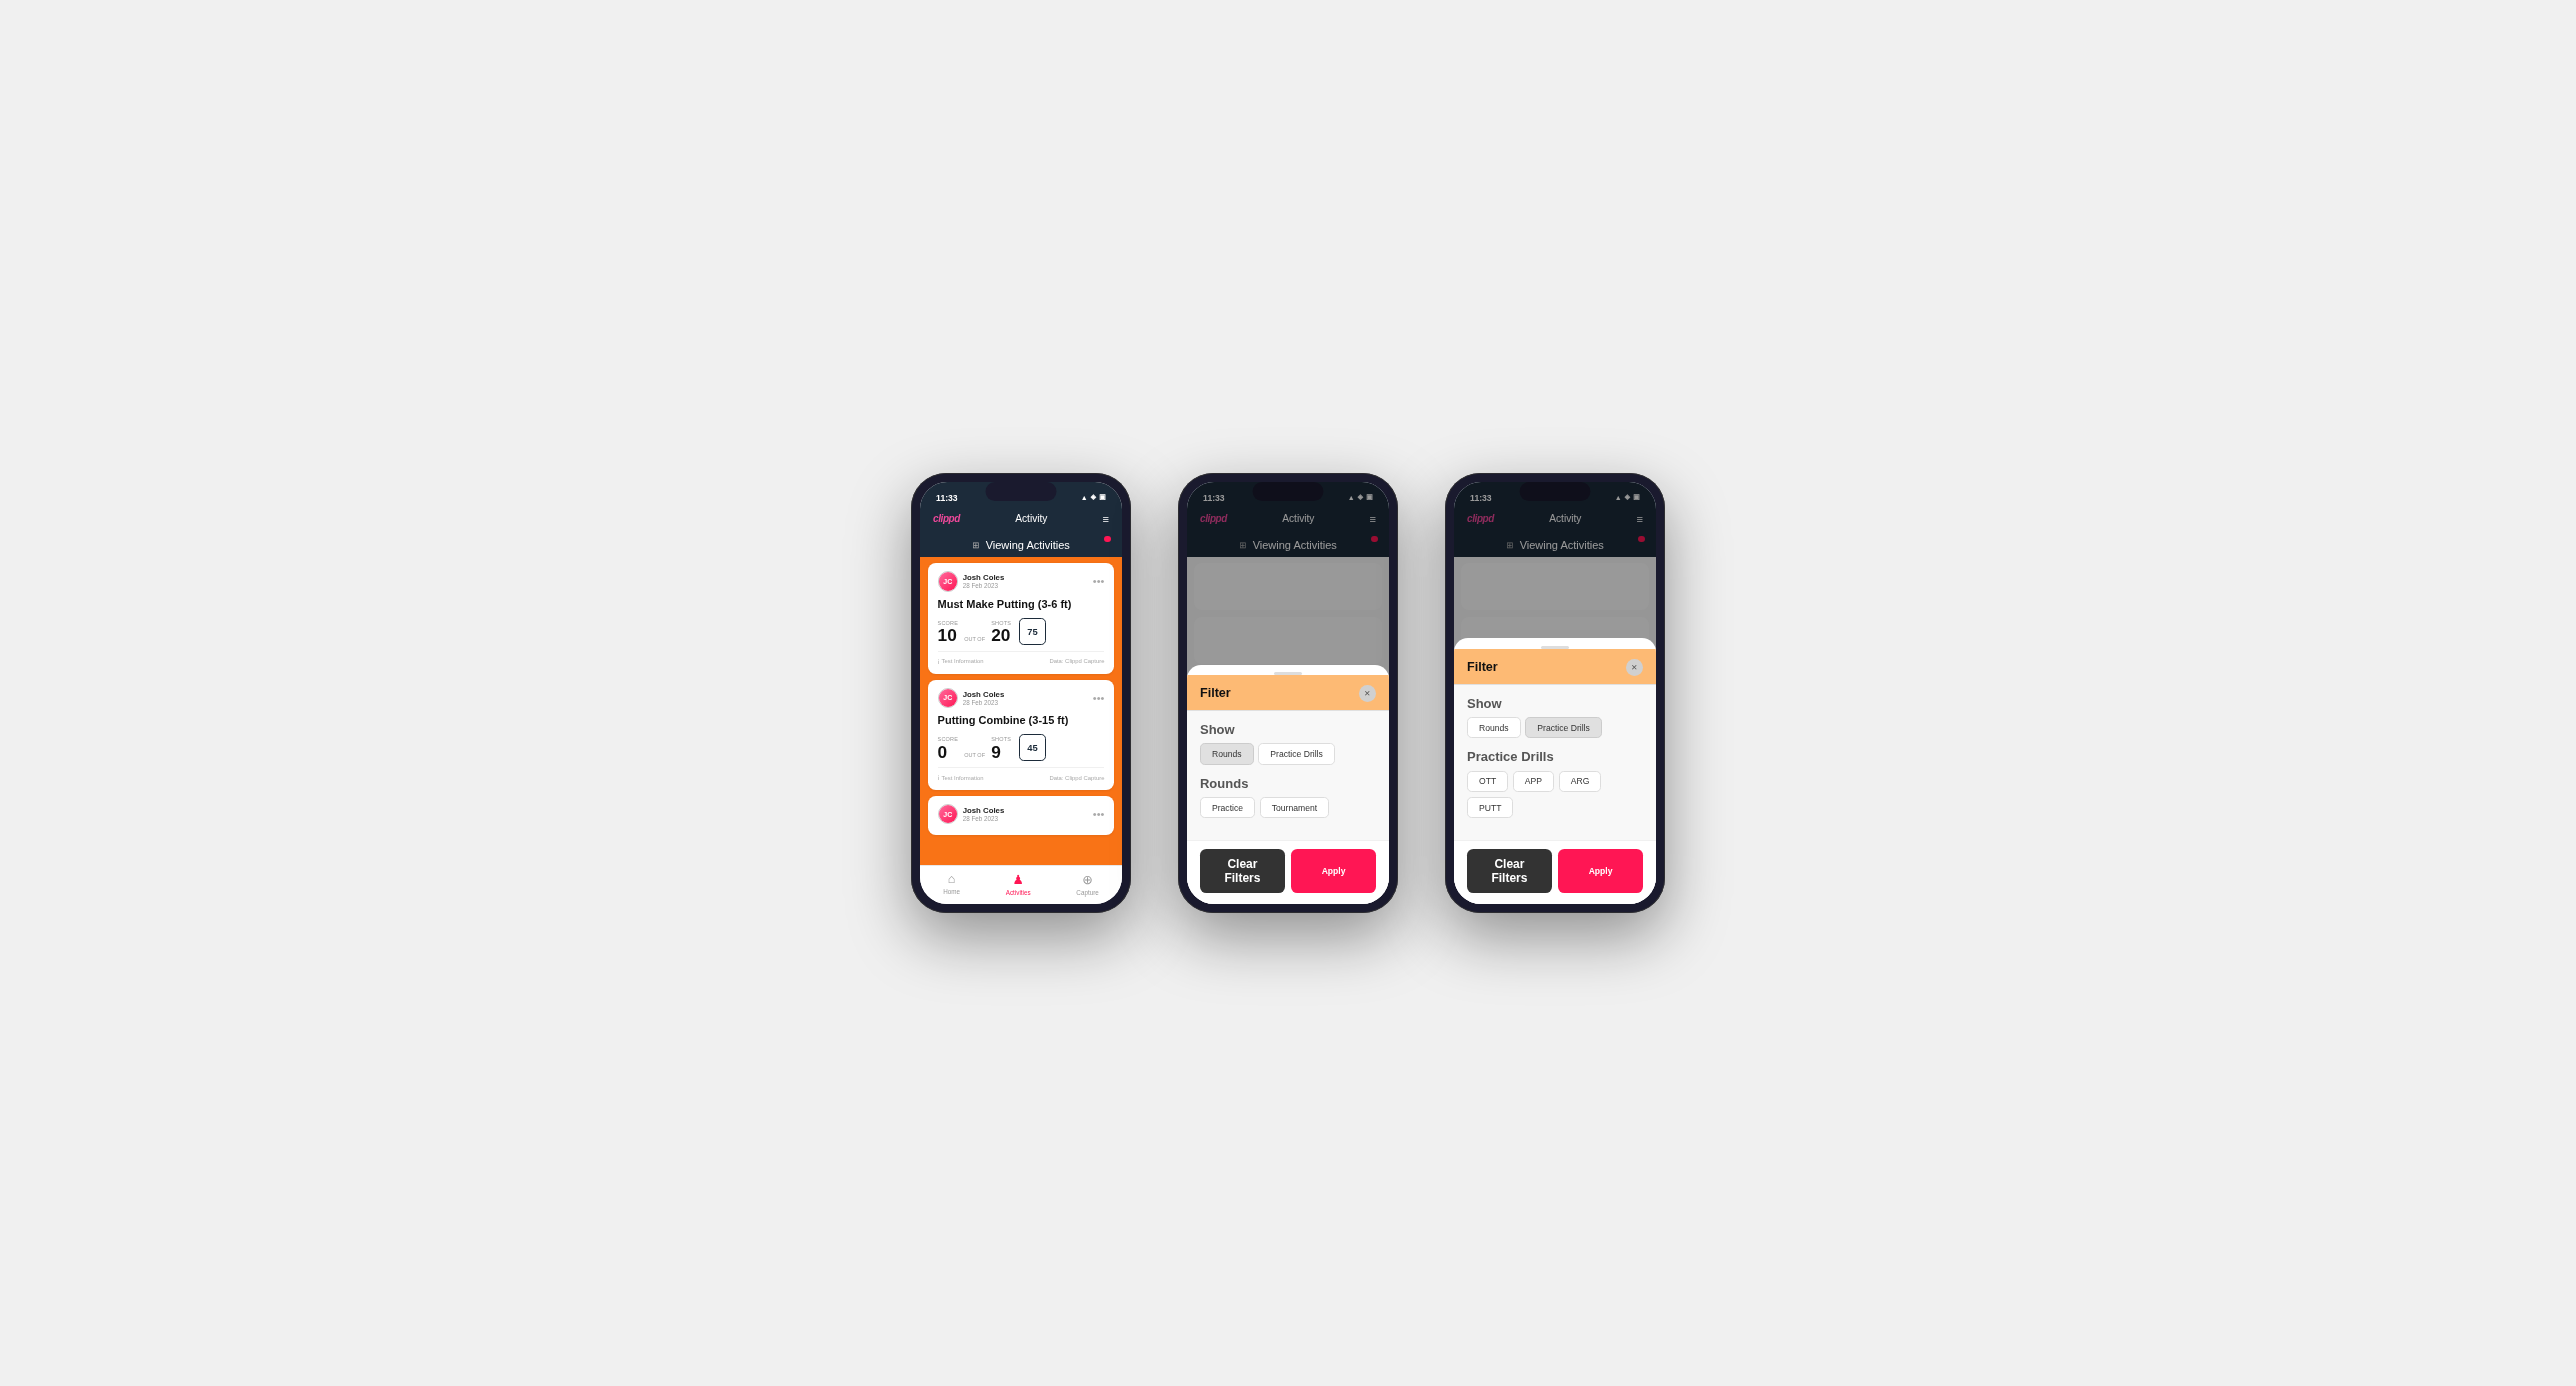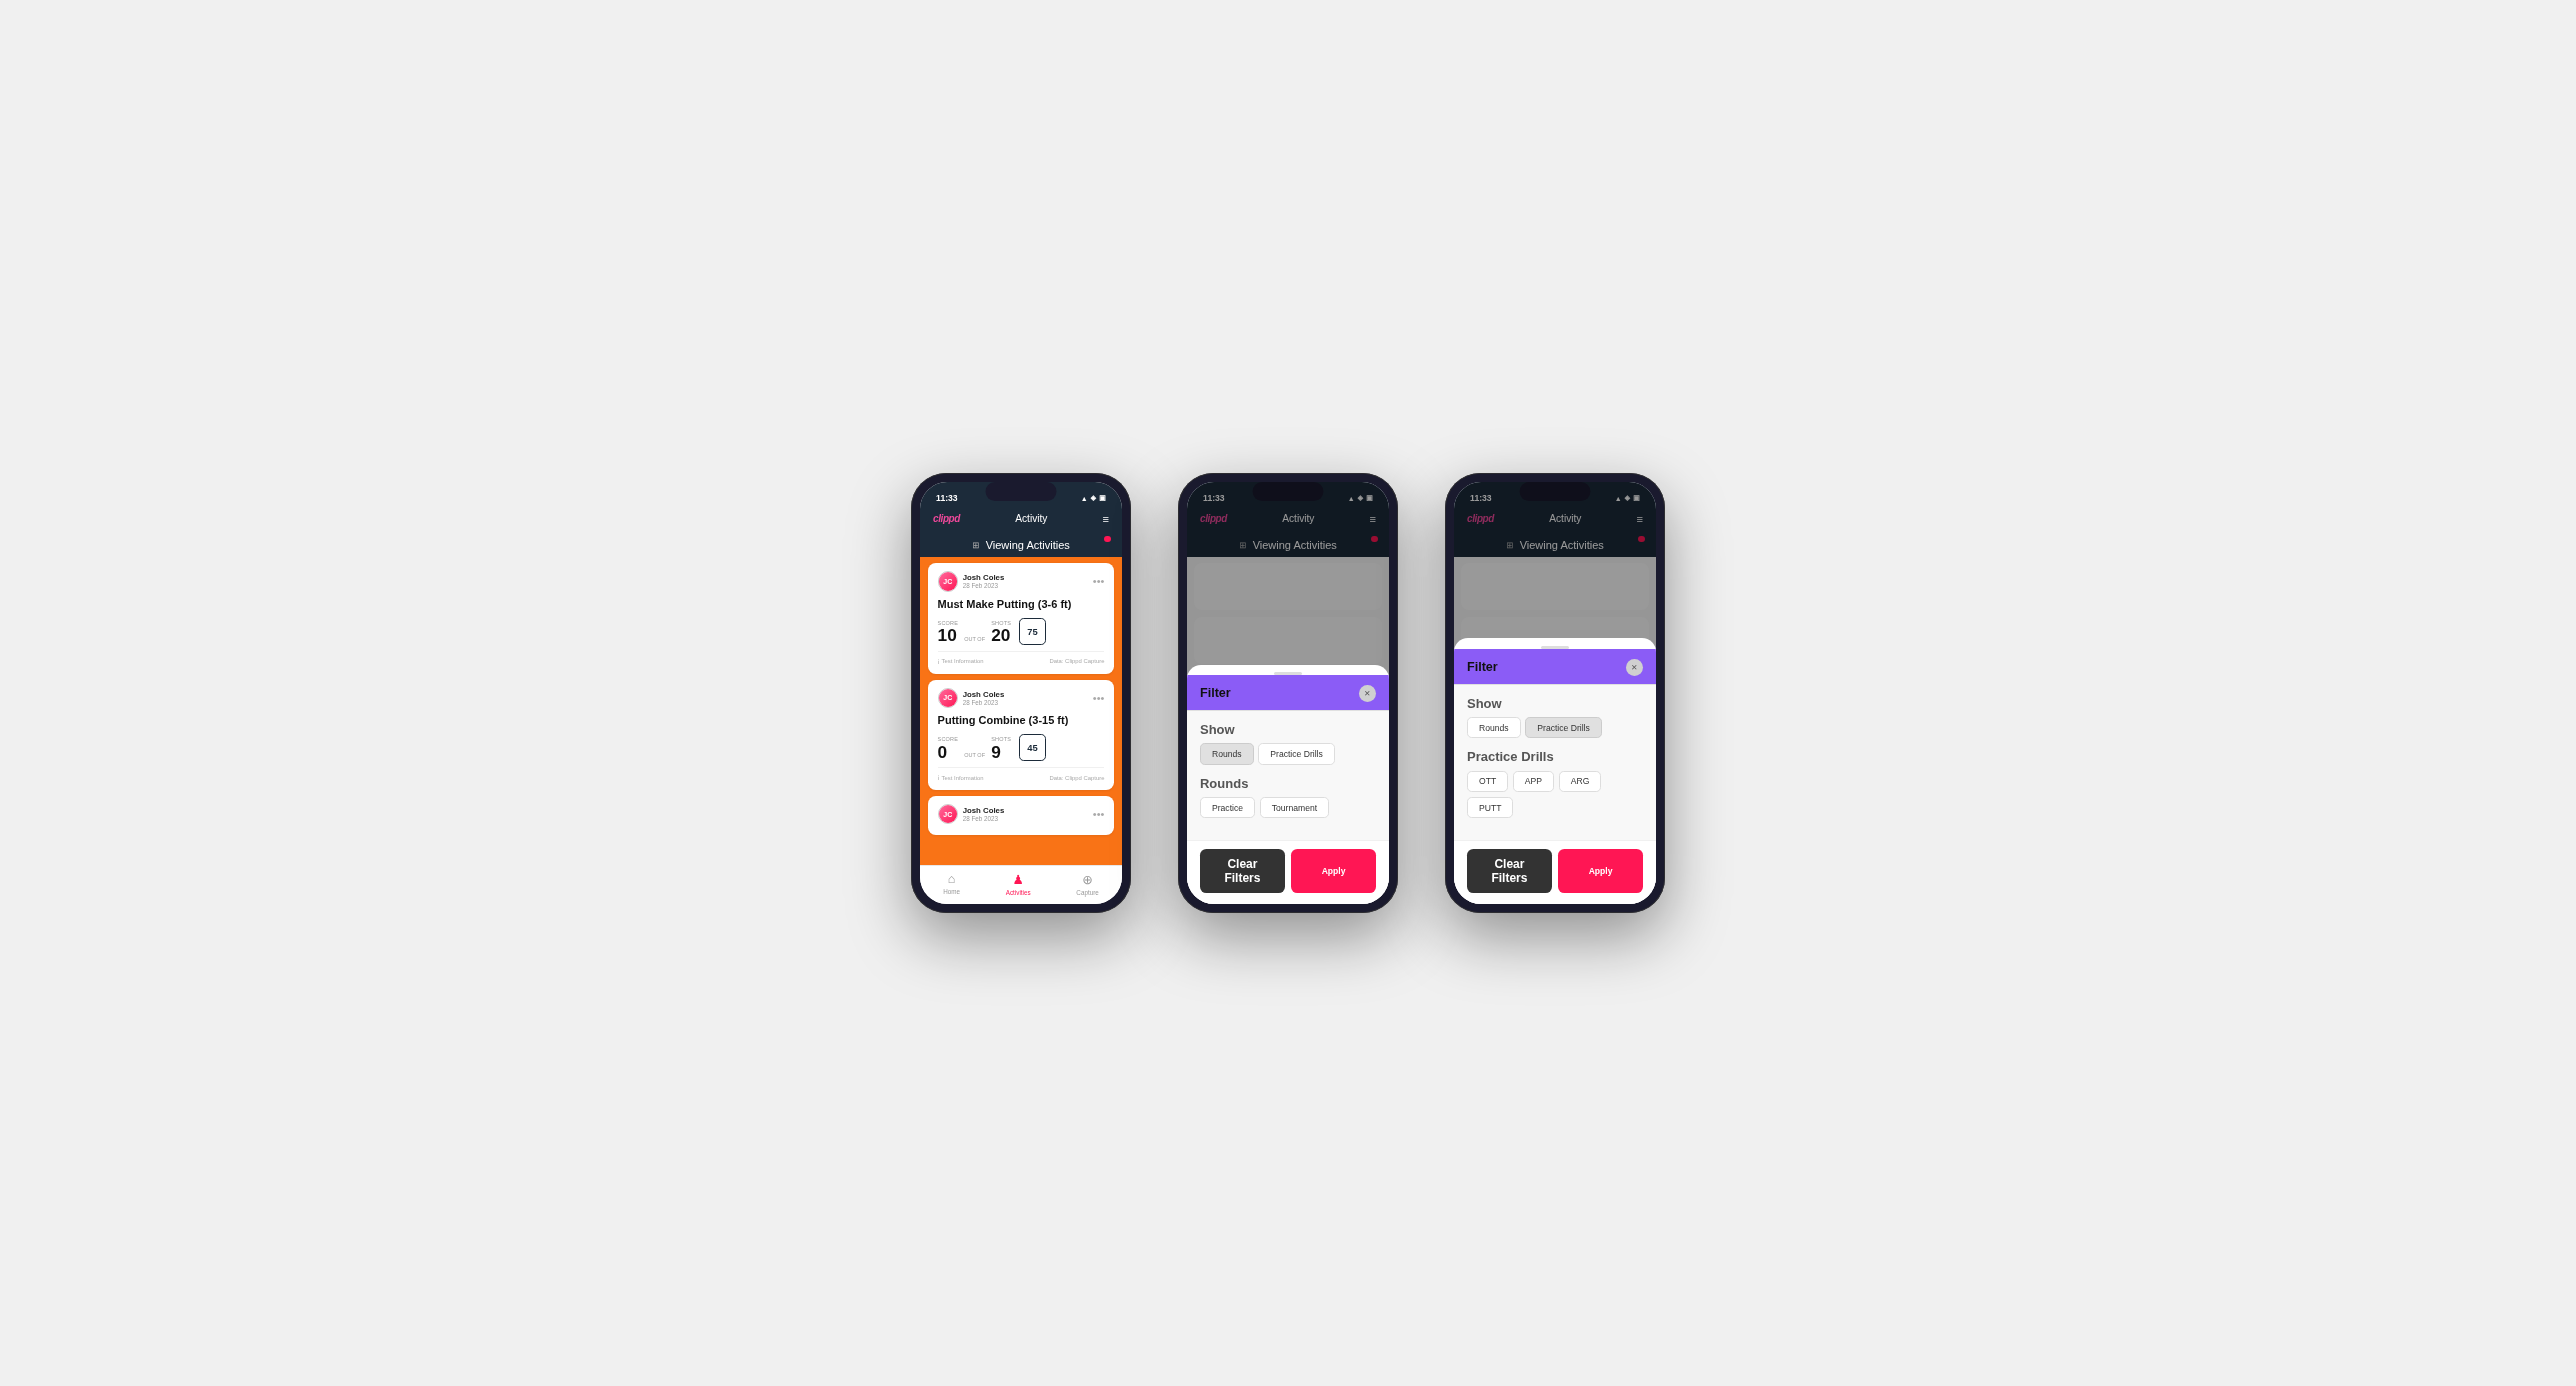--- a/index.html
+++ b/index.html
@@ -54,21 +54,21 @@
 
     
     .status-bar {
       background: #1c2b3a;
       color: #fff;
       font-size: 7.8px;
       font-weight: 600;
       padding: 11px 15.7px 4.7px;
       display: flex;
       justify-content: space-between;
-      align-items: center;
+      align-items: flex-start;
       flex-shrink: 0;
       gap: 40px;
     }
     .status-time { font-size: 8.6px; font-weight: 700; }
     .status-icons { display: flex; gap: 3.1px; align-items: center; font-size: 7px; }
 
     
     .app-header {
       background: #1c2b3a;
       padding: 4.7px 12.6px 7.8px;
@@ -256,21 +256,21 @@
       height: 3.1px;
       background: #ddd;
       border-radius: 1.6px;
       margin: 7.8px auto 0;
     }
     .filter-header {
       display: flex;
       justify-content: space-between;
       align-items: center;
       padding: 9.4px 12.6px 7.8px;
-      background: #8b5cf6;
+      background: #fdba74;
       border-bottom: 0.8px solid #e0e0e0;
     }
     .filter-title {
       font-size: 12.6px;
       font-weight: 700;
       color: #111;
     }
     .close-btn {
       width: 17.3px;
       height: 17.3px;

